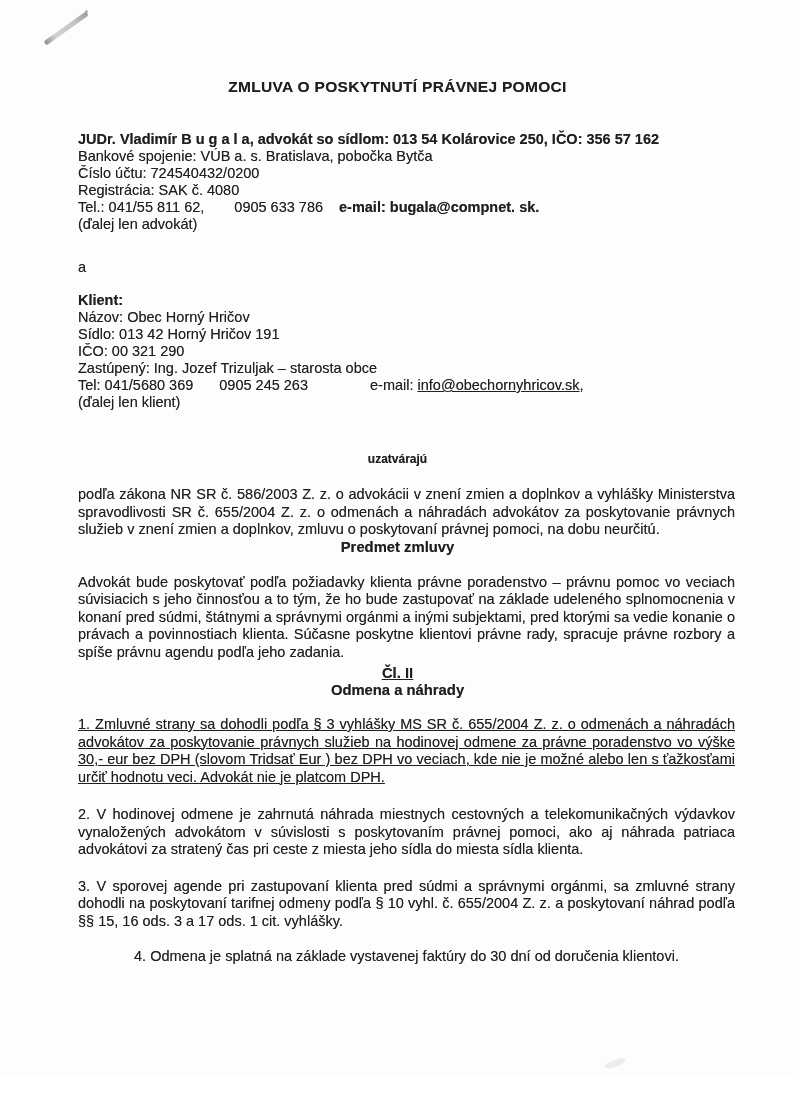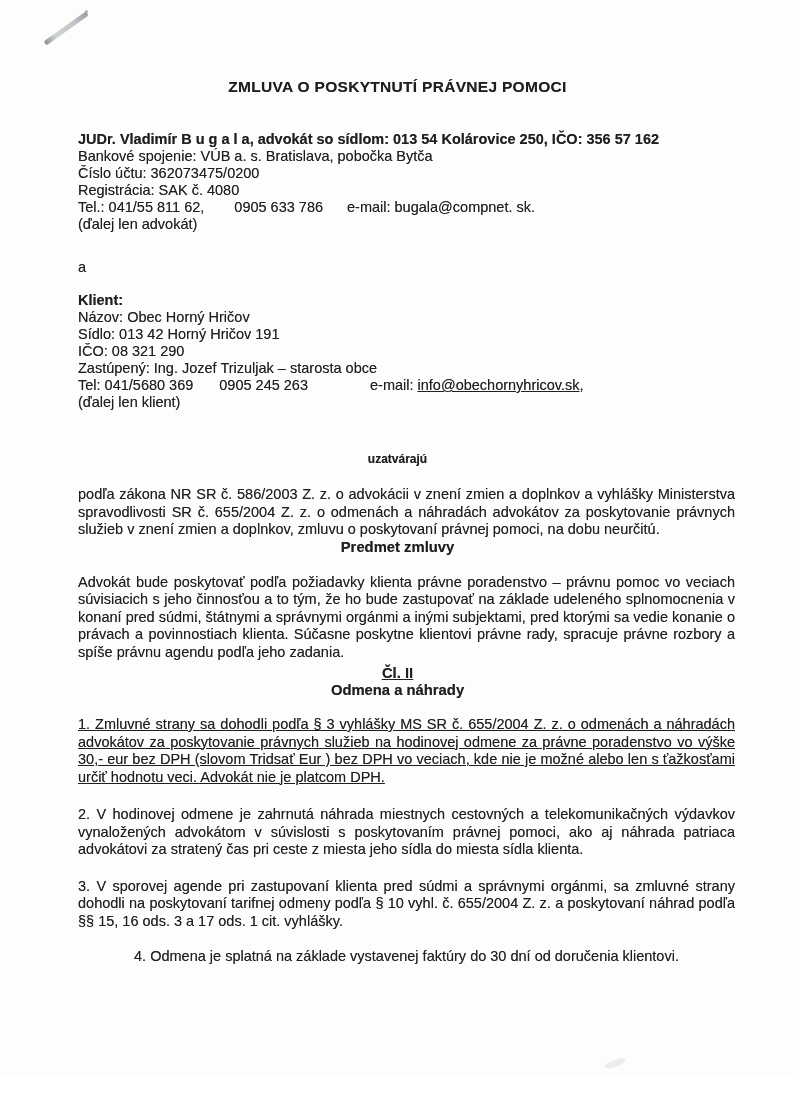--- a/index.html
+++ b/index.html
@@ -71,21 +71,21 @@
   .art-head { margin-top: 20px; font-size: 14.8px; line-height: 17px; }
   .art-sub { font-size: 14.8px; line-height: 17px; }
   .p-art1 { margin-top: 18px; }
   .h-art2 { margin-top: 4px; text-decoration: underline; }
   .p-odm1 { margin-top: 17px; text-decoration: underline; }
   .p-odm2 { margin-top: 20px; }
   .p-odm3 { margin-top: 19px; }
   .p-odm4 { margin-top: 18px; text-align: center; }
   .sp-mid { display: inline-block; }
   .adv-mobile { margin-left: 30px; }
-  .adv-email { margin-left: 24px; }
+  .adv-email { margin-left: 16px; font-weight: bold; }
   .cli-mobile { margin-left: 26px; }
   .cli-email-label { margin-left: 62px; }
   .email-underline { text-decoration: underline; margin-top: 10px; }
   .smudge {
     position: absolute;
     left: 604px;
     top: 1060px;
     width: 22px;
     height: 7px;
     background: rgba(120,120,120,0.12);
@@ -99,33 +99,33 @@
 <div class="page">
 
   <div class="pen-mark"></div>
   <div class="pen-dot"></div>
 
   <h1 class="doc-title centered">ZMLUVA O POSKYTNUTÍ PRÁVNEJ POMOCI</h1>
 
   <section class="block-advocate">
     <p class="line bold">JUDr. Vladimír  B u g a l a,  advokát so sídlom: 013 54 Kolárovice 250,  IČO: 356 57 162</p>
     <p class="line">Bankové spojenie: VÚB a. s. Bratislava, pobočka Bytča</p>
-    <p class="line">Číslo účtu: 362073475/0200</p>
+    <p class="line">Číslo účtu: 724540432/0200</p>
     <p class="line">Registrácia: SAK č. 4080</p>
     <p class="line"><span>Tel.: 041/55 811 62,</span><span class="sp-mid adv-mobile">0905 633 786</span><span class="sp-mid adv-email">e-mail: bugala@compnet. sk.</span></p>
     <p class="line">(ďalej len advokát)</p>
   </section>
 
   <p class="line connector">a</p>
 
   <section class="block-client">
     <p class="line bold">Klient:</p>
     <p class="line">Názov: Obec Horný Hričov</p>
     <p class="line">Sídlo: 013 42 Horný Hričov 191</p>
-    <p class="line">IČO: 08 321 290</p>
+    <p class="line">IČO: 00 321 290</p>
     <p class="line">Zastúpený: Ing. Jozef Trizuljak – starosta obce</p>
     <p class="line"><span>Tel: 041/5680 369</span><span class="sp-mid cli-mobile">0905 245 263</span><span class="sp-mid cli-email-label">e-mail:</span>&nbsp;<span class="email-underline">info@obechornyhricov.sk</span><span>,</span></p>
     <p class="line">(ďalej len klient)</p>
   </section>
 
   <p class="line bold centered h-conclude">uzatvárajú</p>
 
   <p class="justified p-conclude">podľa zákona NR SR č. 586/2003 Z. z. o advokácii v znení zmien a doplnkov a vyhlášky Ministerstva spravodlivosti SR č. 655/2004 Z. z. o odmenách a náhradách advokátov za poskytovanie právnych služieb v znení zmien a doplnkov, zmluvu o poskytovaní právnej pomoci, na dobu neurčitú.</p>
 
   <p class="line bold centered art-sub">Predmet zmluvy</p>

